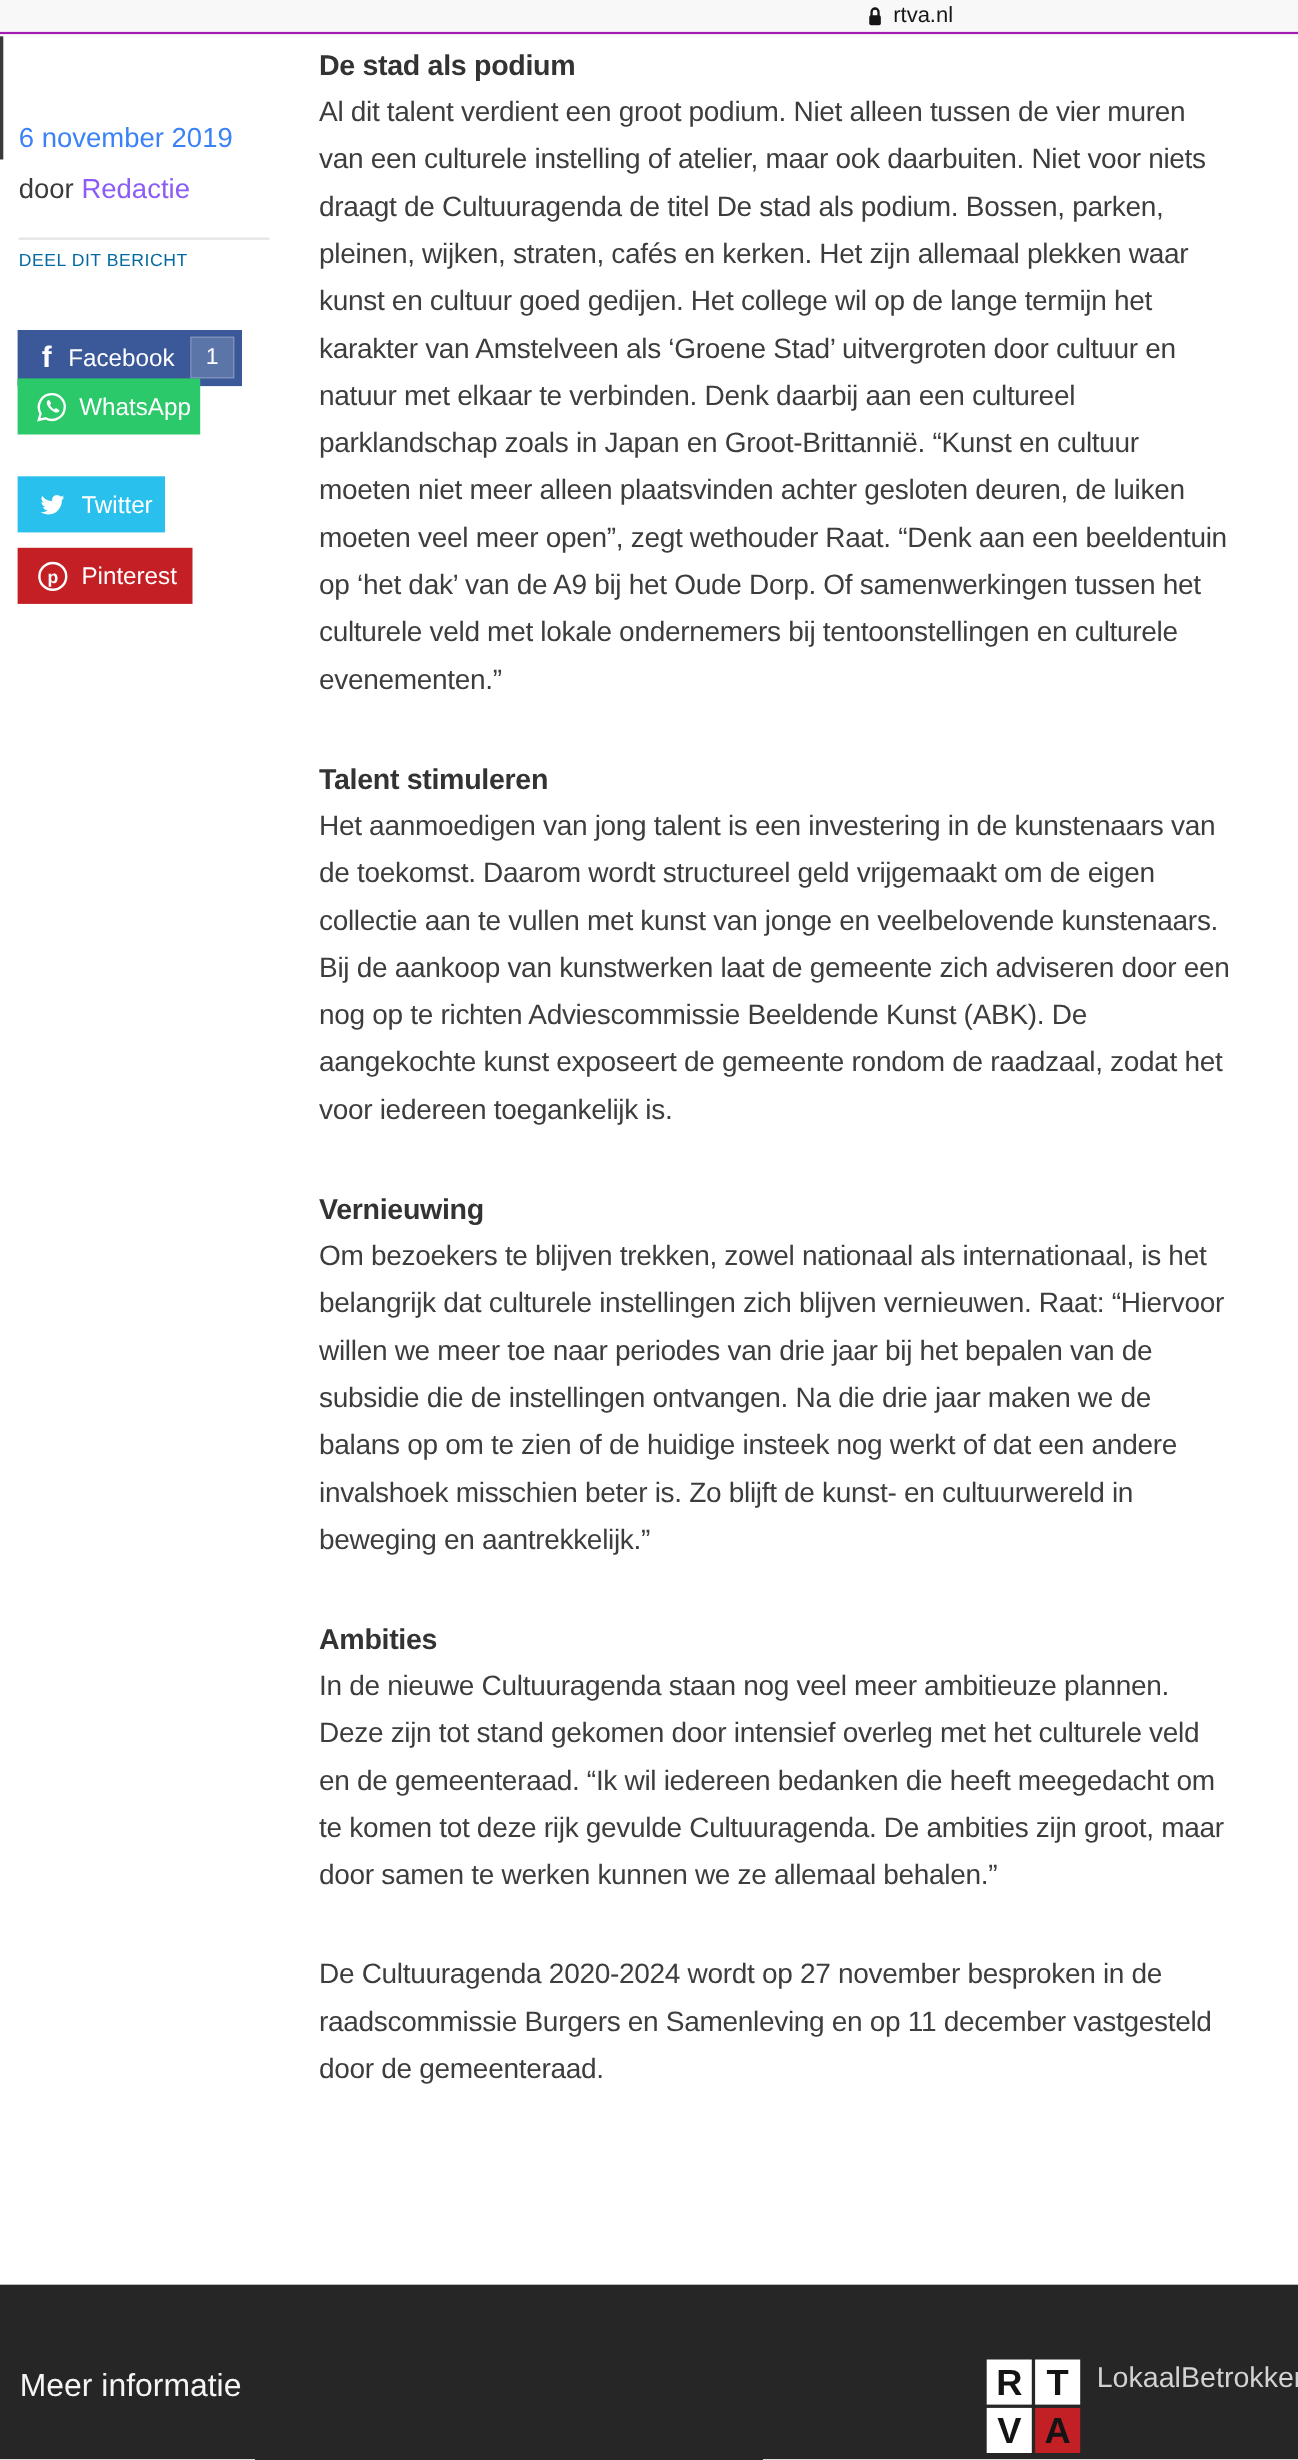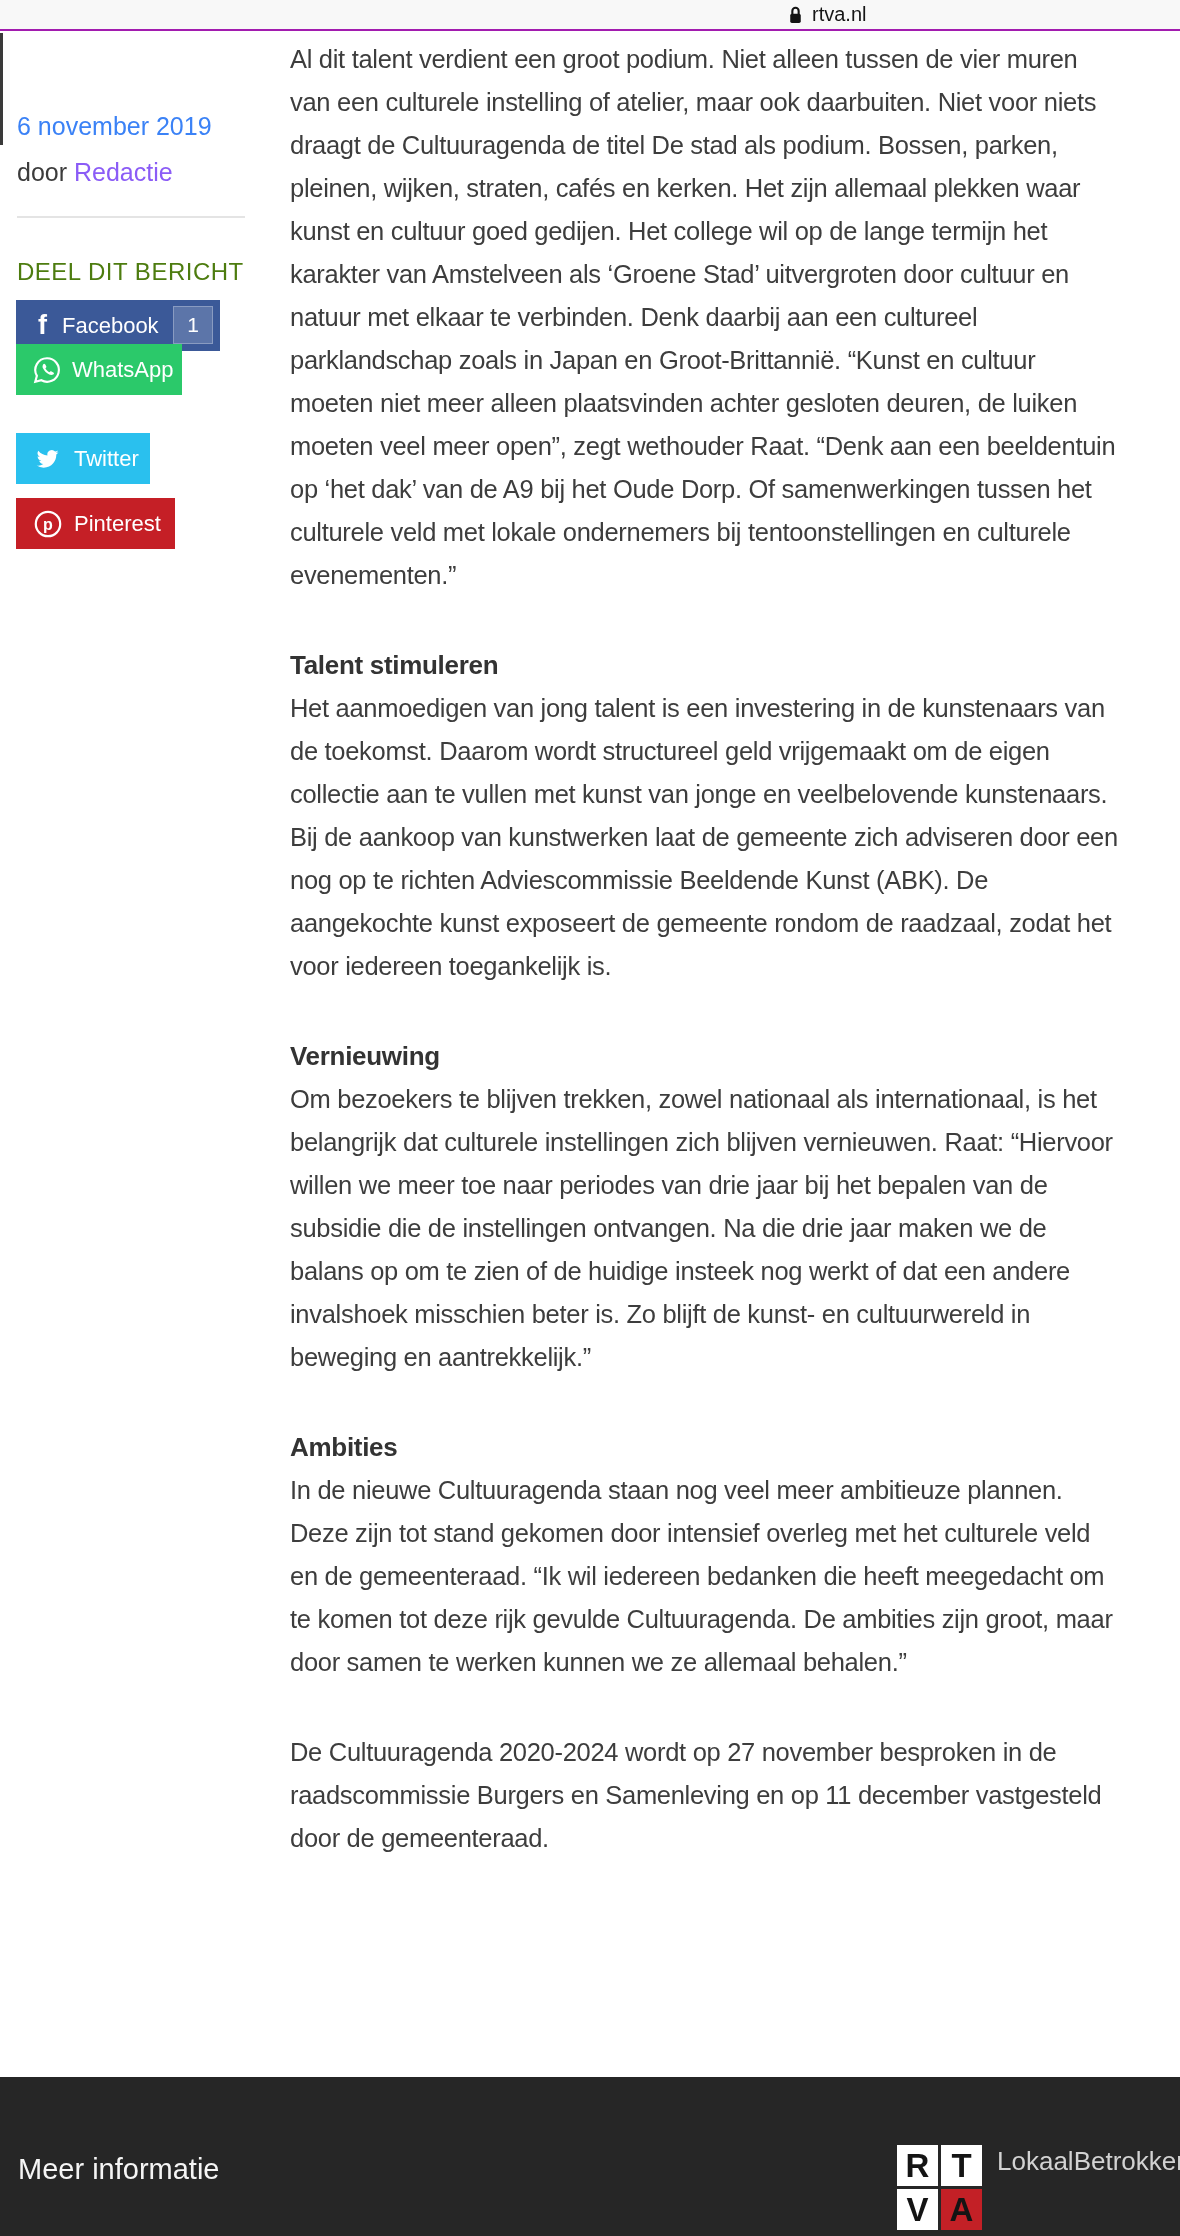--- a/index.html
+++ b/index.html
@@ -16,21 +16,21 @@
     position:absolute;left:788px;top:3px;display:flex;align-items:center;gap:9px;
   }
   .urlbar-text{font-size:20px;color:#161616;}
   
   .edge-line{position:absolute;left:0;top:33px;width:3px;height:112px;background:#3a3a3a;}
   
   .meta-date{position:absolute;left:17px;top:112px;font-size:25px;color:#3b82f6;}
   .meta-byline{position:absolute;left:17px;top:158px;font-size:25px;color:#3b3b3b;}
   .meta-byline .author{color:#8b5cf6;cursor:pointer;}
   .side-divider{position:absolute;left:17px;top:216px;width:228px;height:2px;background:#e4e4e4;}
-  .share-heading{position:absolute;left:17px;top:258px;font-size:24px;color:#4d7c0f;letter-spacing:.5px;}
+  .share-heading{position:absolute;left:17px;top:229px;font-size:16px;color:#0369a1;letter-spacing:.5px;}
   .share-btn{
     position:absolute;left:16px;height:51px;display:flex;align-items:center;
     color:#fff;font-size:22px;box-sizing:border-box;cursor:pointer;
   }
   .share-btn .ic{display:flex;align-items:center;justify-content:center;margin:0 15px 0 25px;}
   .btn-fb{top:300px;width:204px;background:#3b5998;}
   .btn-fb .ic{margin-left:22px;font-weight:bold;font-size:27px;}
   .fb-count{
     position:absolute;right:7px;top:6px;width:40px;height:38px;background:rgba(255,255,255,.17);
     border:1px solid rgba(255,255,255,.28);display:flex;align-items:center;justify-content:center;
@@ -122,20 +122,21 @@
       <svg width="28" height="28" viewBox="0 0 28 28">
         <circle cx="14" cy="14" r="12.2" fill="none" stroke="#fff" stroke-width="2.2"></circle>
         <text x="14" y="20" text-anchor="middle" font-size="16" font-weight="bold" fill="#fff" font-family="Liberation Sans, sans-serif">p</text>
       </svg>
     </span>
     <span>Pinterest</span>
   </div>
 
   <div class="article">
     <section>
+      <h2>De stad als podium</h2>
       <p>Al dit talent verdient een groot podium. Niet alleen tussen de vier muren van een culturele instelling of atelier, maar ook daarbuiten. Niet voor niets draagt de Cultuuragenda de titel De stad als podium. Bossen, parken, pleinen, wijken, straten, cafés en kerken. Het zijn allemaal plekken waar kunst en cultuur goed gedijen. Het college wil op de lange termijn het karakter van Amstelveen als ‘Groene Stad’ uitvergroten door cultuur en natuur met elkaar te verbinden. Denk daarbij aan een cultureel parklandschap zoals in Japan en Groot-Brittannië. “Kunst en cultuur moeten niet meer alleen plaatsvinden achter gesloten deuren, de luiken moeten veel meer open”, zegt wethouder Raat. “Denk aan een beeldentuin op ‘het dak’ van de A9 bij het Oude Dorp. Of samenwerkingen tussen het culturele veld met lokale ondernemers bij tentoonstellingen en culturele evenementen.”</p>
     </section>
     <section>
       <h2>Talent stimuleren</h2>
       <p>Het aanmoedigen van jong talent is een investering in de kunstenaars van de toekomst. Daarom wordt structureel geld vrijgemaakt om de eigen collectie aan te vullen met kunst van jonge en veelbelovende kunstenaars. Bij de aankoop van kunstwerken laat de gemeente zich adviseren door een nog op te richten Adviescommissie Beeldende Kunst (ABK). De aangekochte kunst exposeert de gemeente rondom de raadzaal, zodat het voor iedereen toegankelijk is.</p>
     </section>
     <section>
       <h2>Vernieuwing</h2>
       <p>Om bezoekers te blijven trekken, zowel nationaal als internationaal, is het belangrijk dat culturele instellingen zich blijven vernieuwen. Raat: “Hiervoor willen we meer toe naar periodes van drie jaar bij het bepalen van de subsidie die de instellingen ontvangen. Na die drie jaar maken we de balans op om te zien of de huidige insteek nog werkt of dat een andere invalshoek misschien beter is. Zo blijft de kunst- en cultuurwereld in beweging en aantrekkelijk.”</p>
     </section>

